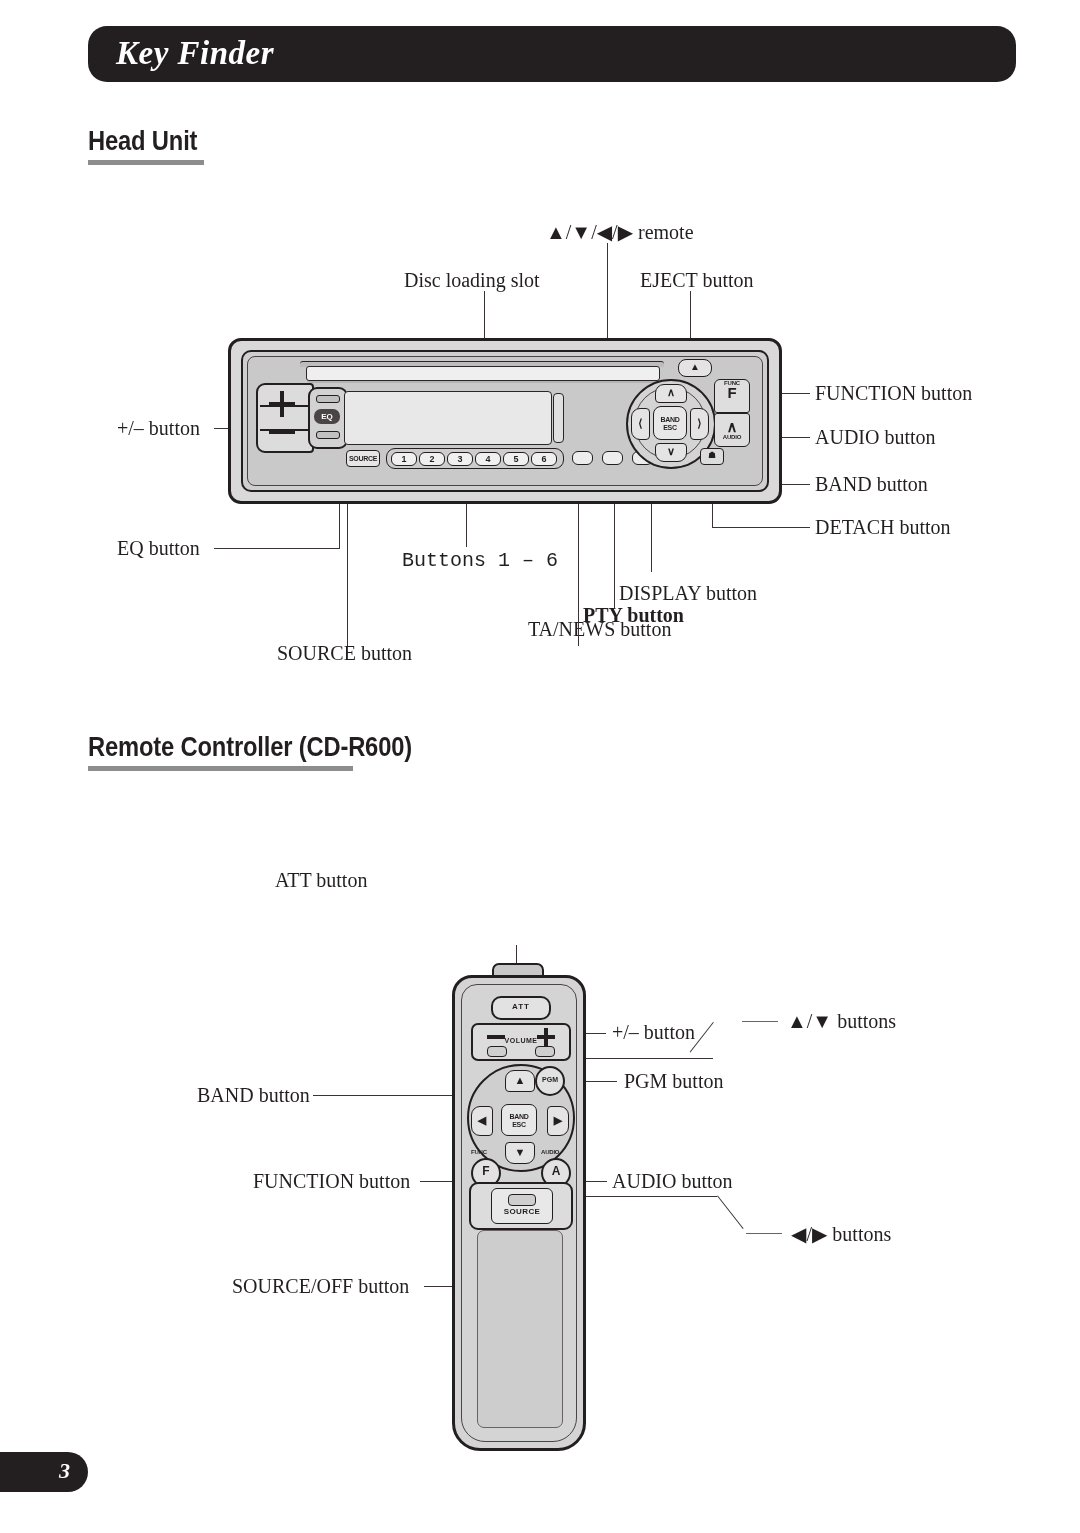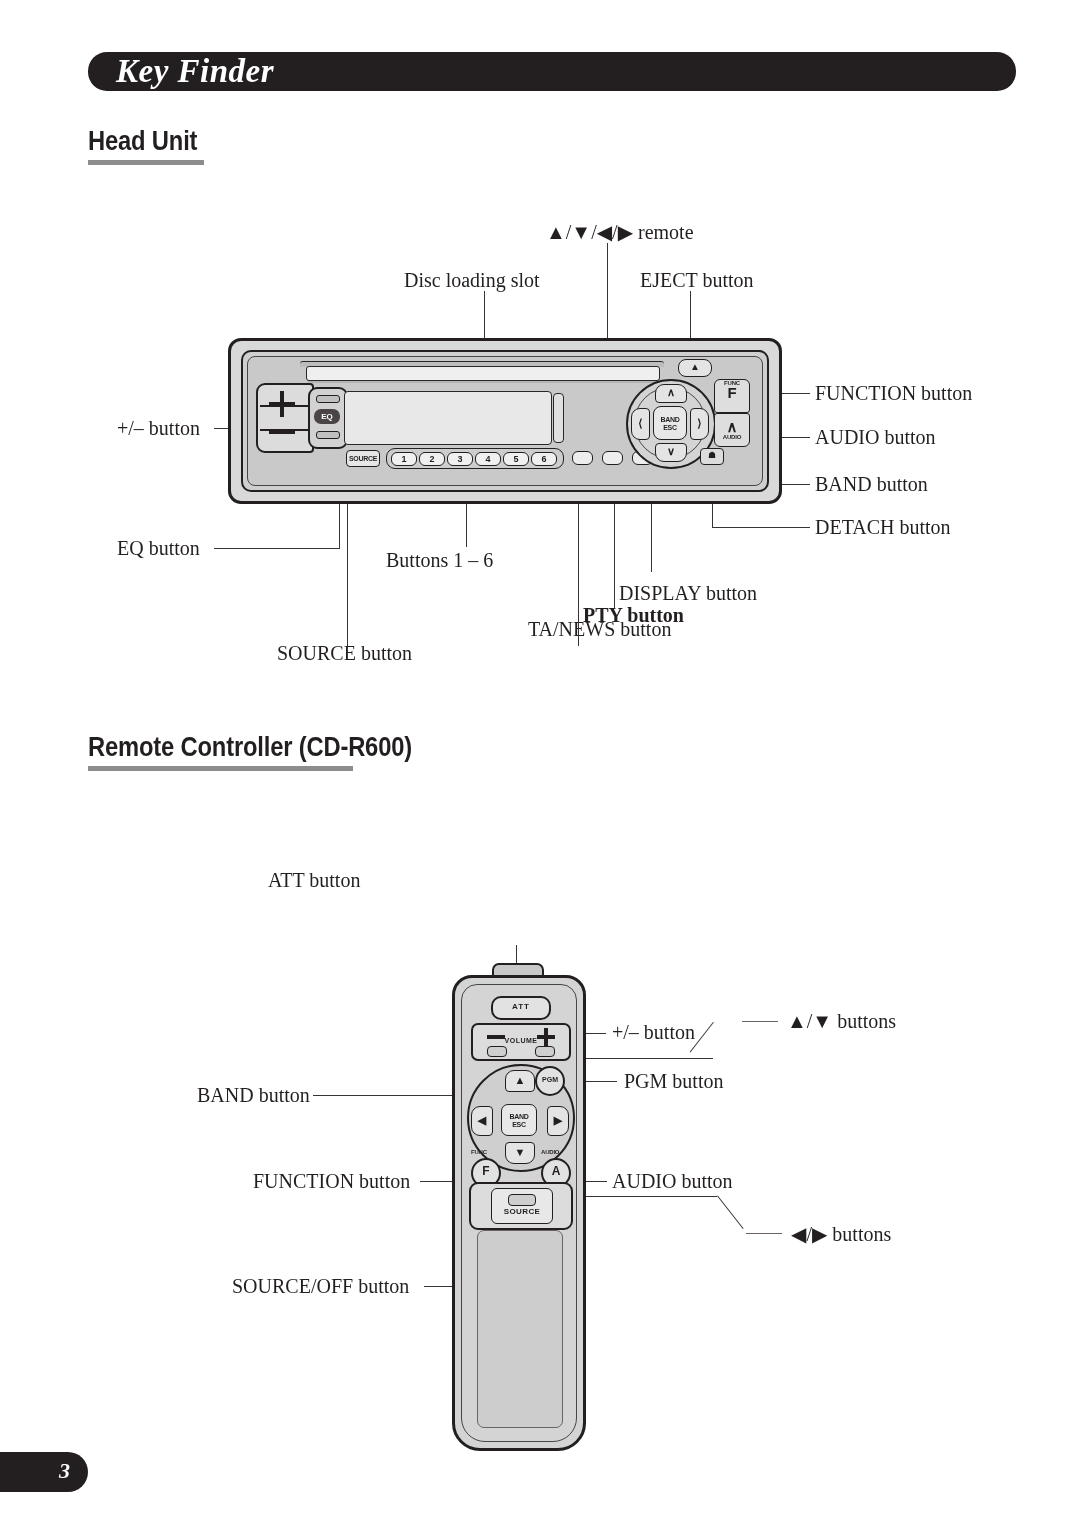--- a/index.html
+++ b/index.html
@@ -7,21 +7,21 @@
     width:1080px;height:1533px;
     background:#ffffff;
     font-family:"Liberation Serif", serif;
     position:relative;
     overflow:hidden;
   }
   .page{position:absolute;inset:0;}
 
   
   .header-bar{
-    position:absolute;left:88px;top:52px;width:928px;height:39px;
+    position:absolute;left:88px;top:26px;width:928px;height:56px;
     background:#231f20;
     border-radius:19px;
   }
   .header-title{
     position:absolute;left:28px;top:50%;transform:translateY(-52%);
     color:#ffffff;font-style:italic;font-weight:bold;
     font-size:33px;font-family:"Liberation Serif", serif;
     letter-spacing:.5px;
   }
 
@@ -300,21 +300,21 @@
   <div class="lbl" style="left:546px;top:220px;">▲/▼/◀/▶ remote</div>
   <div class="lbl" style="left:404px;top:269px;">Disc loading slot</div>
   <div class="lbl" style="left:640px;top:269px;">EJECT button</div>
   <div class="lbl" style="left:117px;top:417px;">+/– button</div>
   <div class="lbl" style="left:117px;top:537px;">EQ button</div>
   <div class="lbl" style="left:815px;top:382px;">FUNCTION button</div>
   <div class="lbl" style="left:815px;top:426px;">AUDIO button</div>
   <div class="lbl" style="left:815px;top:473px;">BAND button</div>
   <div class="lbl" style="left:815px;top:516px;">DETACH button</div>
   <div class="lbl" style="left:277px;top:642px;">SOURCE button</div>
-  <div class="lbl" style="left:386px;top:549px;">Buttons 1 – 6</div>
+  <div class="lbl" style="left:402px;top:549px;font-family:Liberation Mono, monospace;">Buttons 1 – 6</div>
   <div class="lbl" style="left:528px;top:618px;">TA/NEWS button</div>
   <div class="lbl" style="left:583px;top:604px;font-weight:bold;">PTY button</div>
   <div class="lbl" style="left:619px;top:582px;">DISPLAY button</div>
 
   <div class="ln vln" style="left:484px;top:291px;height:55px;"></div>
   <div class="ln vln" style="left:607px;top:243px;height:100px;"></div>
   <div class="ln vln" style="left:690px;top:291px;height:55px;"></div>
 
   <div class="ln hln" style="left:214px;top:428px;width:48px;"></div>
   <div class="ln hln" style="left:214px;top:548px;width:126px;"></div>
@@ -398,21 +398,21 @@
         <div class="detach-btn">☗</div>
 
       </div>
     </div>
   </div>
 
   <div class="sec-head" style="left:88px;top:732px;">Remote Controller (CD-R600)</div>
   <div class="sec-rule" style="left:88px;top:766px;width:265px;"></div>
 
 
-  <div class="lbl" style="left:268px;top:869px;">ATT button</div>
+  <div class="lbl" style="left:275px;top:869px;">ATT button</div>
   <div class="ln vln" style="left:516px;top:945px;height:52px;"></div>
 
   <div class="lbl" style="left:612px;top:1021px;">+/– button</div>
   <div class="lbl" style="left:787px;top:1010px;">▲/▼ buttons</div>
   <div class="lbl" style="left:624px;top:1070px;">PGM button</div>
   <div class="lbl" style="left:197px;top:1084px;">BAND button</div>
   <div class="lbl" style="left:253px;top:1170px;">FUNCTION button</div>
   <div class="lbl" style="left:612px;top:1170px;">AUDIO button</div>
   <div class="lbl" style="left:791px;top:1222px;">◀/▶ buttons</div>
   <div class="lbl" style="left:232px;top:1275px;">SOURCE/OFF button</div>

